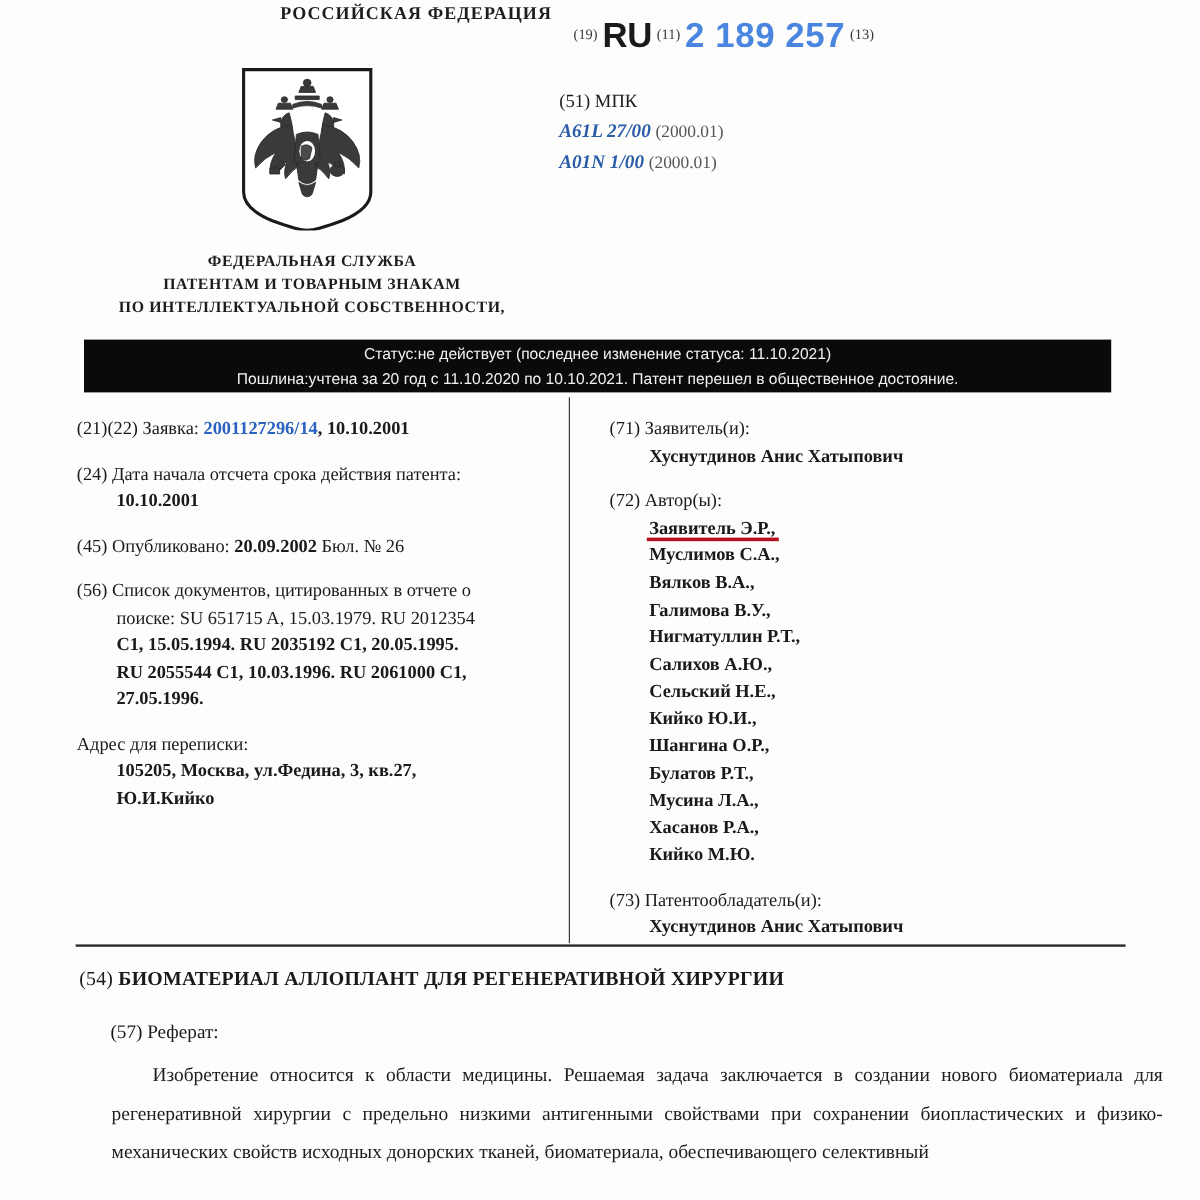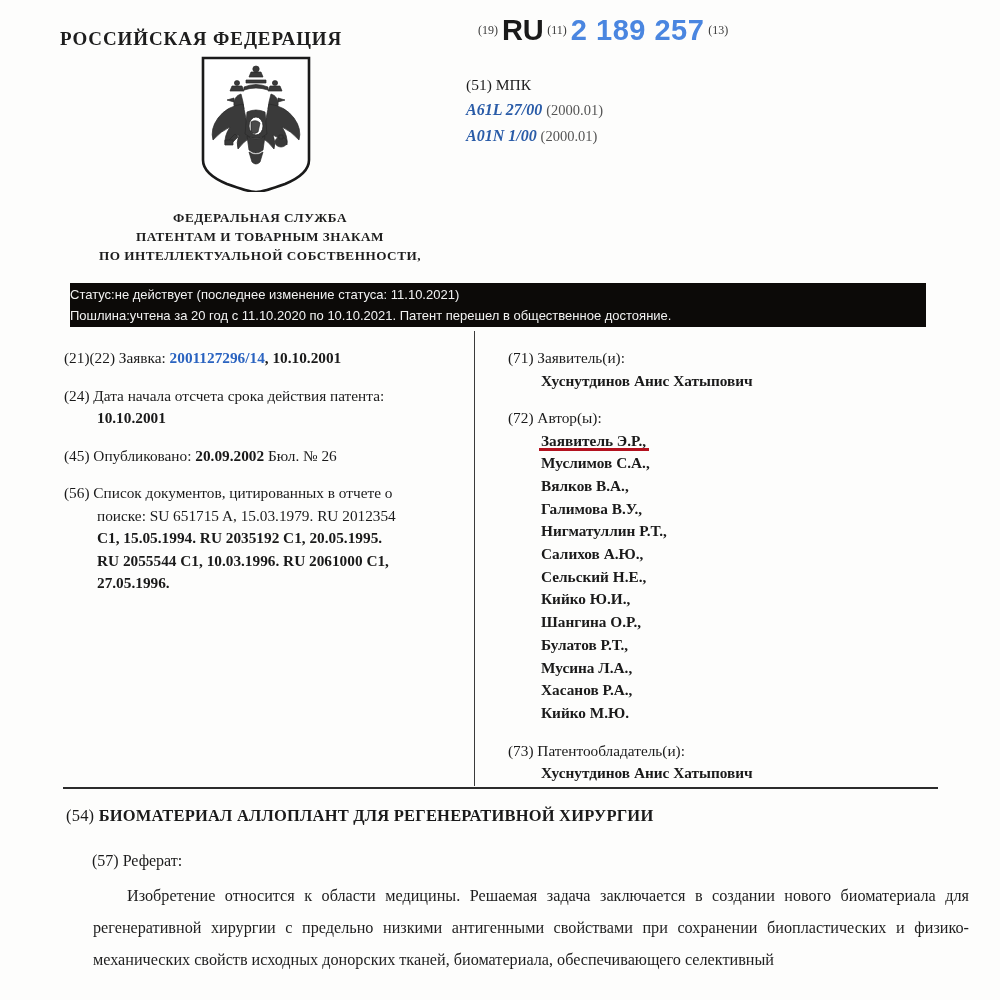--- a/index.html
+++ b/index.html
@@ -20,24 +20,24 @@
   .page {
     position: absolute;
     inset: 0;
     background: #fdfdfc;
   }
 
   
   .hdr-country {
     position: absolute;
     left: 60px;
-    top: 28px;
+    top: 4px;
     width: 400px;
-    text-align: left;
-    font-size: 19px;
+    text-align: right;
+    font-size: 15px;
     font-weight: bold;
     letter-spacing: 0.9px;
     color: #1d1d1d;
   }
 
   
   .emblem-wrap {
     position: absolute;
     left: 201px;
     top: 56px;
@@ -128,20 +128,21 @@
     position: absolute;
     left: 70px;
     top: 283px;
     width: 856px;
     height: 44px;
     background: #0c0a08;
     color: #f2f2f2;
     font-family: "Liberation Sans", "DejaVu Sans", sans-serif;
     font-size: 13px;
     line-height: 21px;
+    text-align: center;
     padding-top: 1px;
     box-sizing: border-box;
     overflow: hidden;
   }
   .status-bar div { white-space: nowrap; }
 
   
   .divider-v {
     position: absolute;
     left: 474px;
@@ -350,20 +351,25 @@
       <span class="fld-code">(56)</span>
       <span>Список документов, цитированных в отчете о</span>
       <div class="cite-body">
         <div>поиске: SU 651715 A, 15.03.1979. RU 2012354</div>
         <div class="b">C1, 15.05.1994. RU 2035192 C1, 20.05.1995.</div>
         <div class="b">RU 2055544 C1, 10.03.1996. RU 2061000 C1,</div>
         <div class="b">27.05.1996.</div>
       </div>
     </div>
 
+    <div class="field">
+      <div>Адрес для переписки:</div>
+      <div class="indent b">105205, Москва, ул.Федина, 3, кв.27,</div>
+      <div class="indent b">Ю.И.Кийко</div>
+    </div>
 
   </div>
 
   <div class="col-right">
 
     <div class="field">
       <span class="fld-code">(71)</span>
       <span>Заявитель(и):</span>
       <div class="indent b">Хуснутдинов Анис Хатыпович</div>
     </div>

